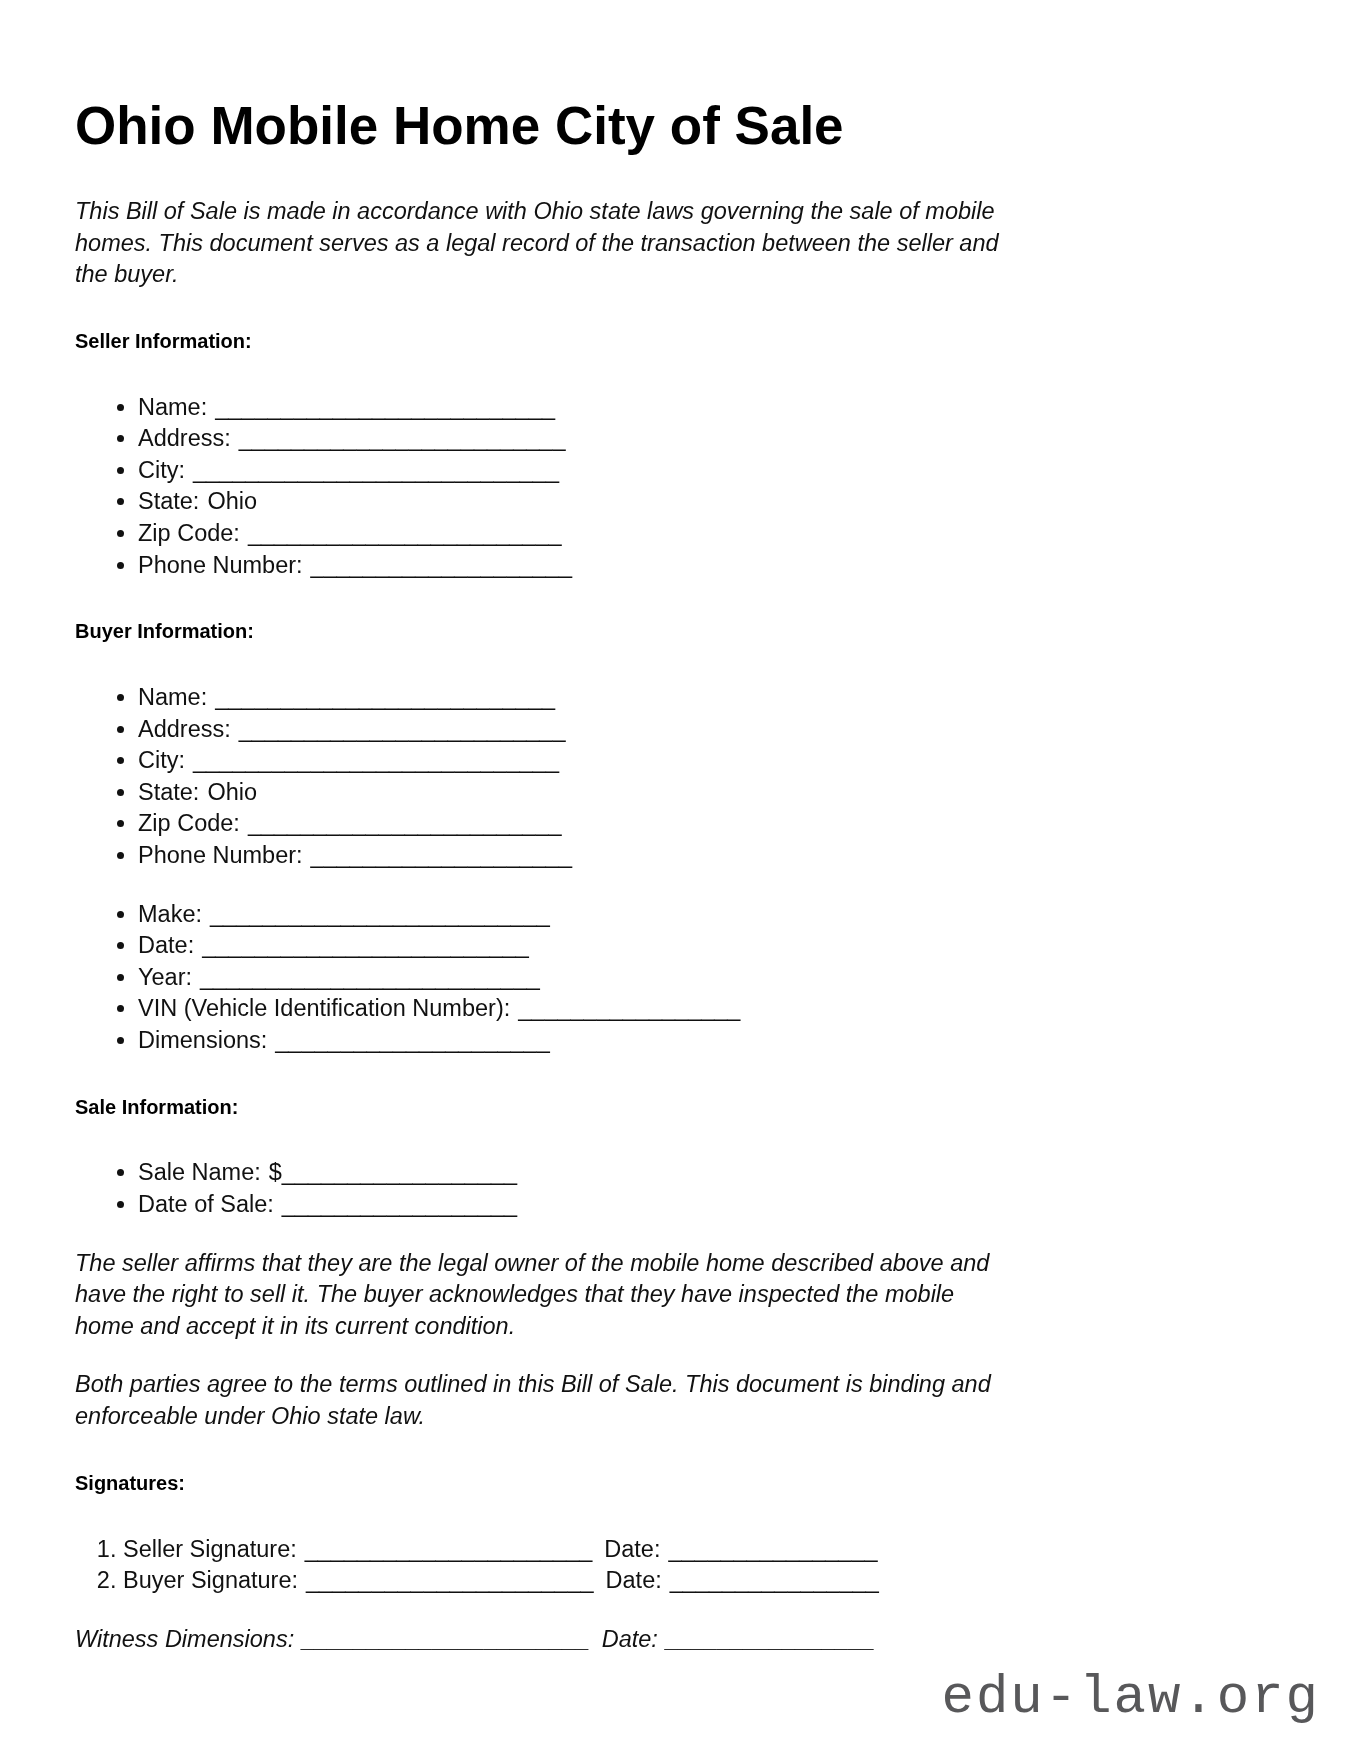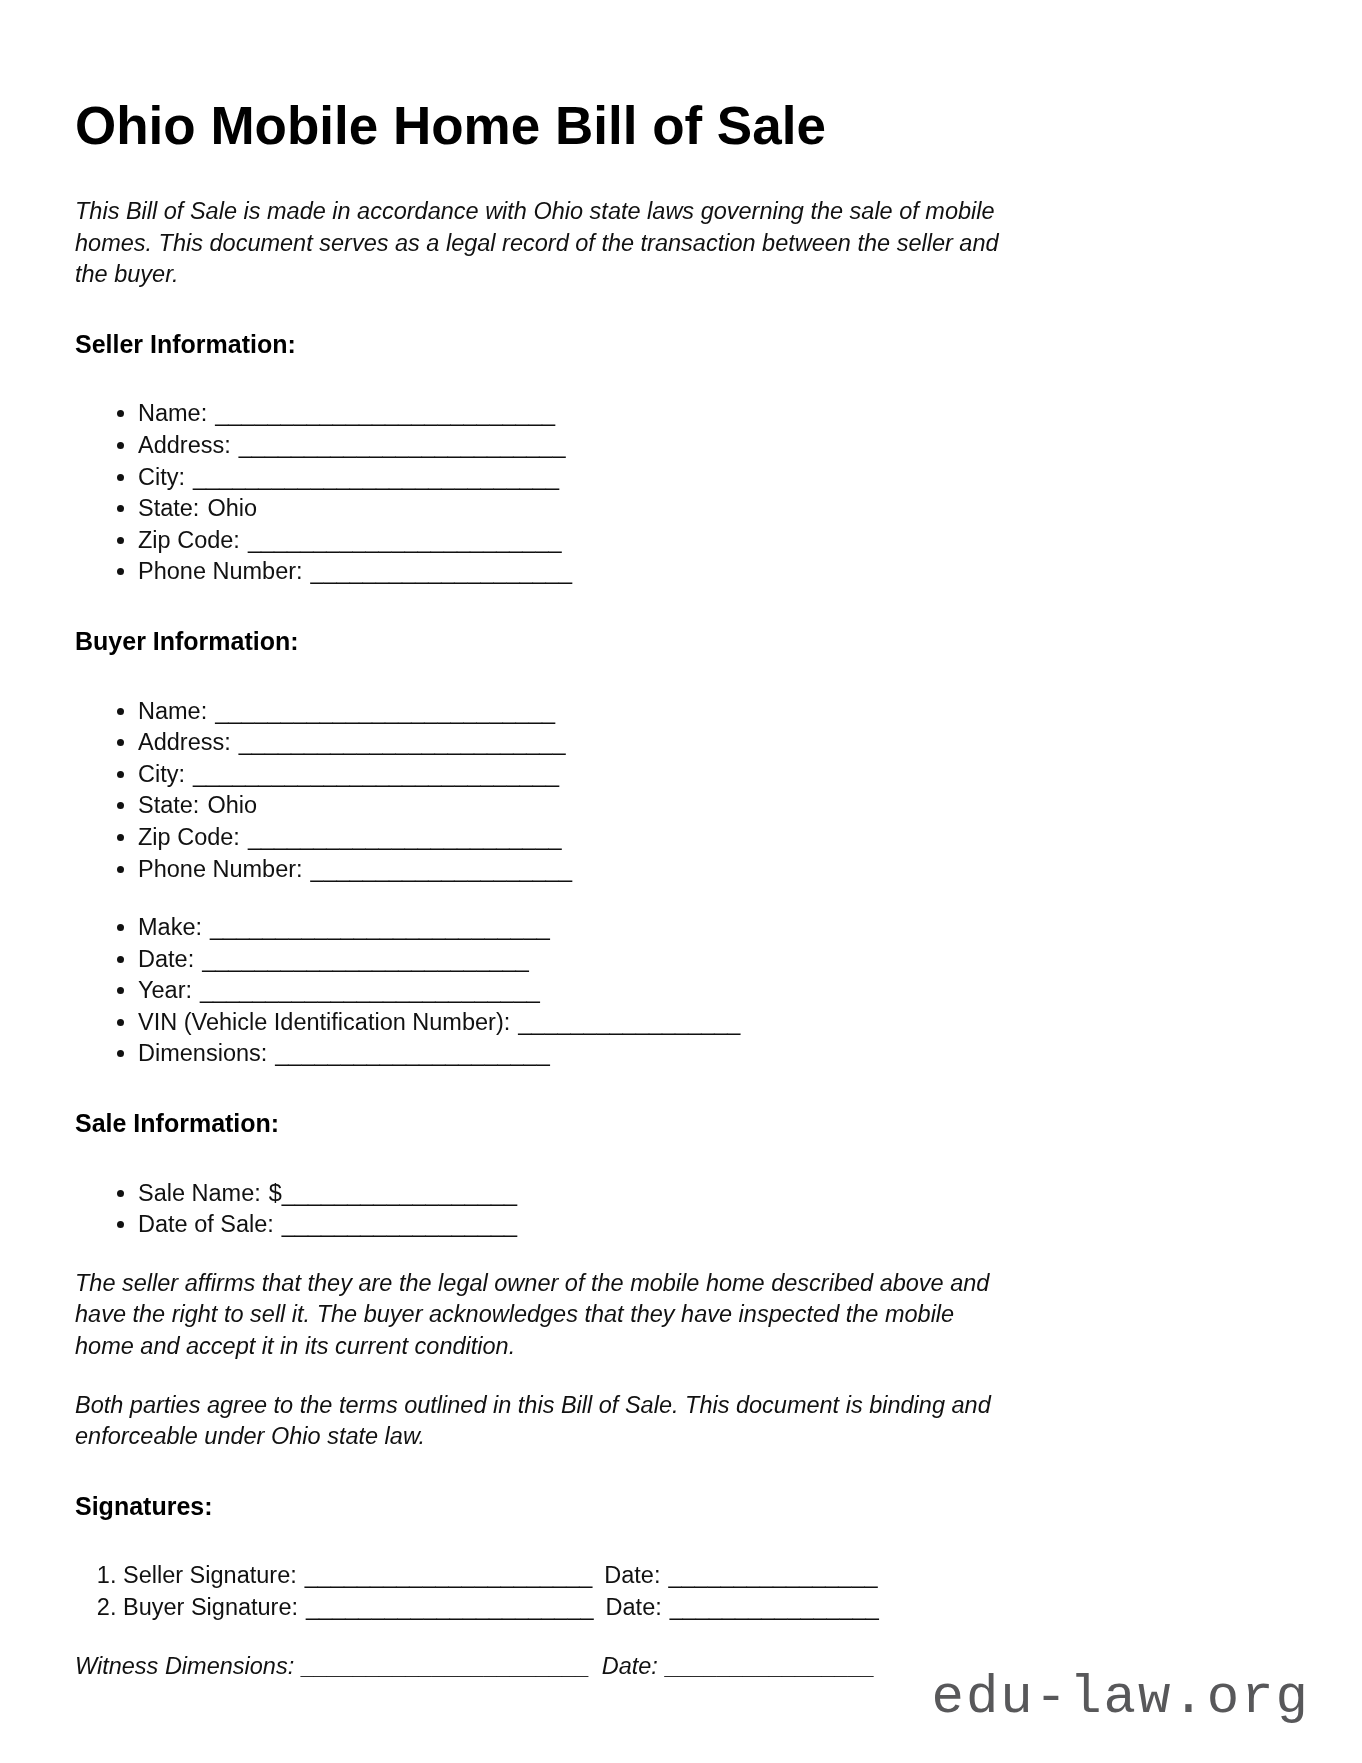--- a/index.html
+++ b/index.html
@@ -26,21 +26,21 @@
     font-weight: bold;
     margin: 0 0 39px 0;
     color: #000000;
   }
   p {
     margin: 27px 0;
     white-space: pre-line;
     font-style: italic;
   }
   h2 {
-    font-size: 25px;
+    font-size: 20px;
     font-weight: bold;
     margin: 37px 0;
     color: #000000;
   }
   ul {
     margin: 27px 0;
     padding-left: 63px;
     list-style-type: disc;
   }
   ol {
@@ -57,33 +57,33 @@
   }
   .value {
     margin-left: 8px;
   }
   .date-label {
     margin-left: 12px;
   }
   .watermark {
     position: absolute;
     top: 1662px;
-    right: 52px;
+    right: 42px;
     font-family: "Liberation Mono", monospace;
     font-size: 54px;
     letter-spacing: 2px;
     color: #58585a;
   }
 </style>
 </head>
 <body>
 
 <div class="page">
 
-  <h1>Ohio Mobile Home Bill of Sale</h1>
+  <h1>Ohio Mobile Home City of Sale</h1>
 
   <p>This Bill of Sale is made in accordance with Ohio state laws governing the sale of mobile
 homes. This document serves as a legal record of the transaction between the seller and
 the buyer.</p>
 
   <h2>Seller Information:</h2>
   <ul>
     <li><span>Name:</span><span class="blank">__________________________</span></li>
     <li><span>Address:</span><span class="blank">_________________________</span></li>
     <li><span>City:</span><span class="blank">____________________________</span></li>

